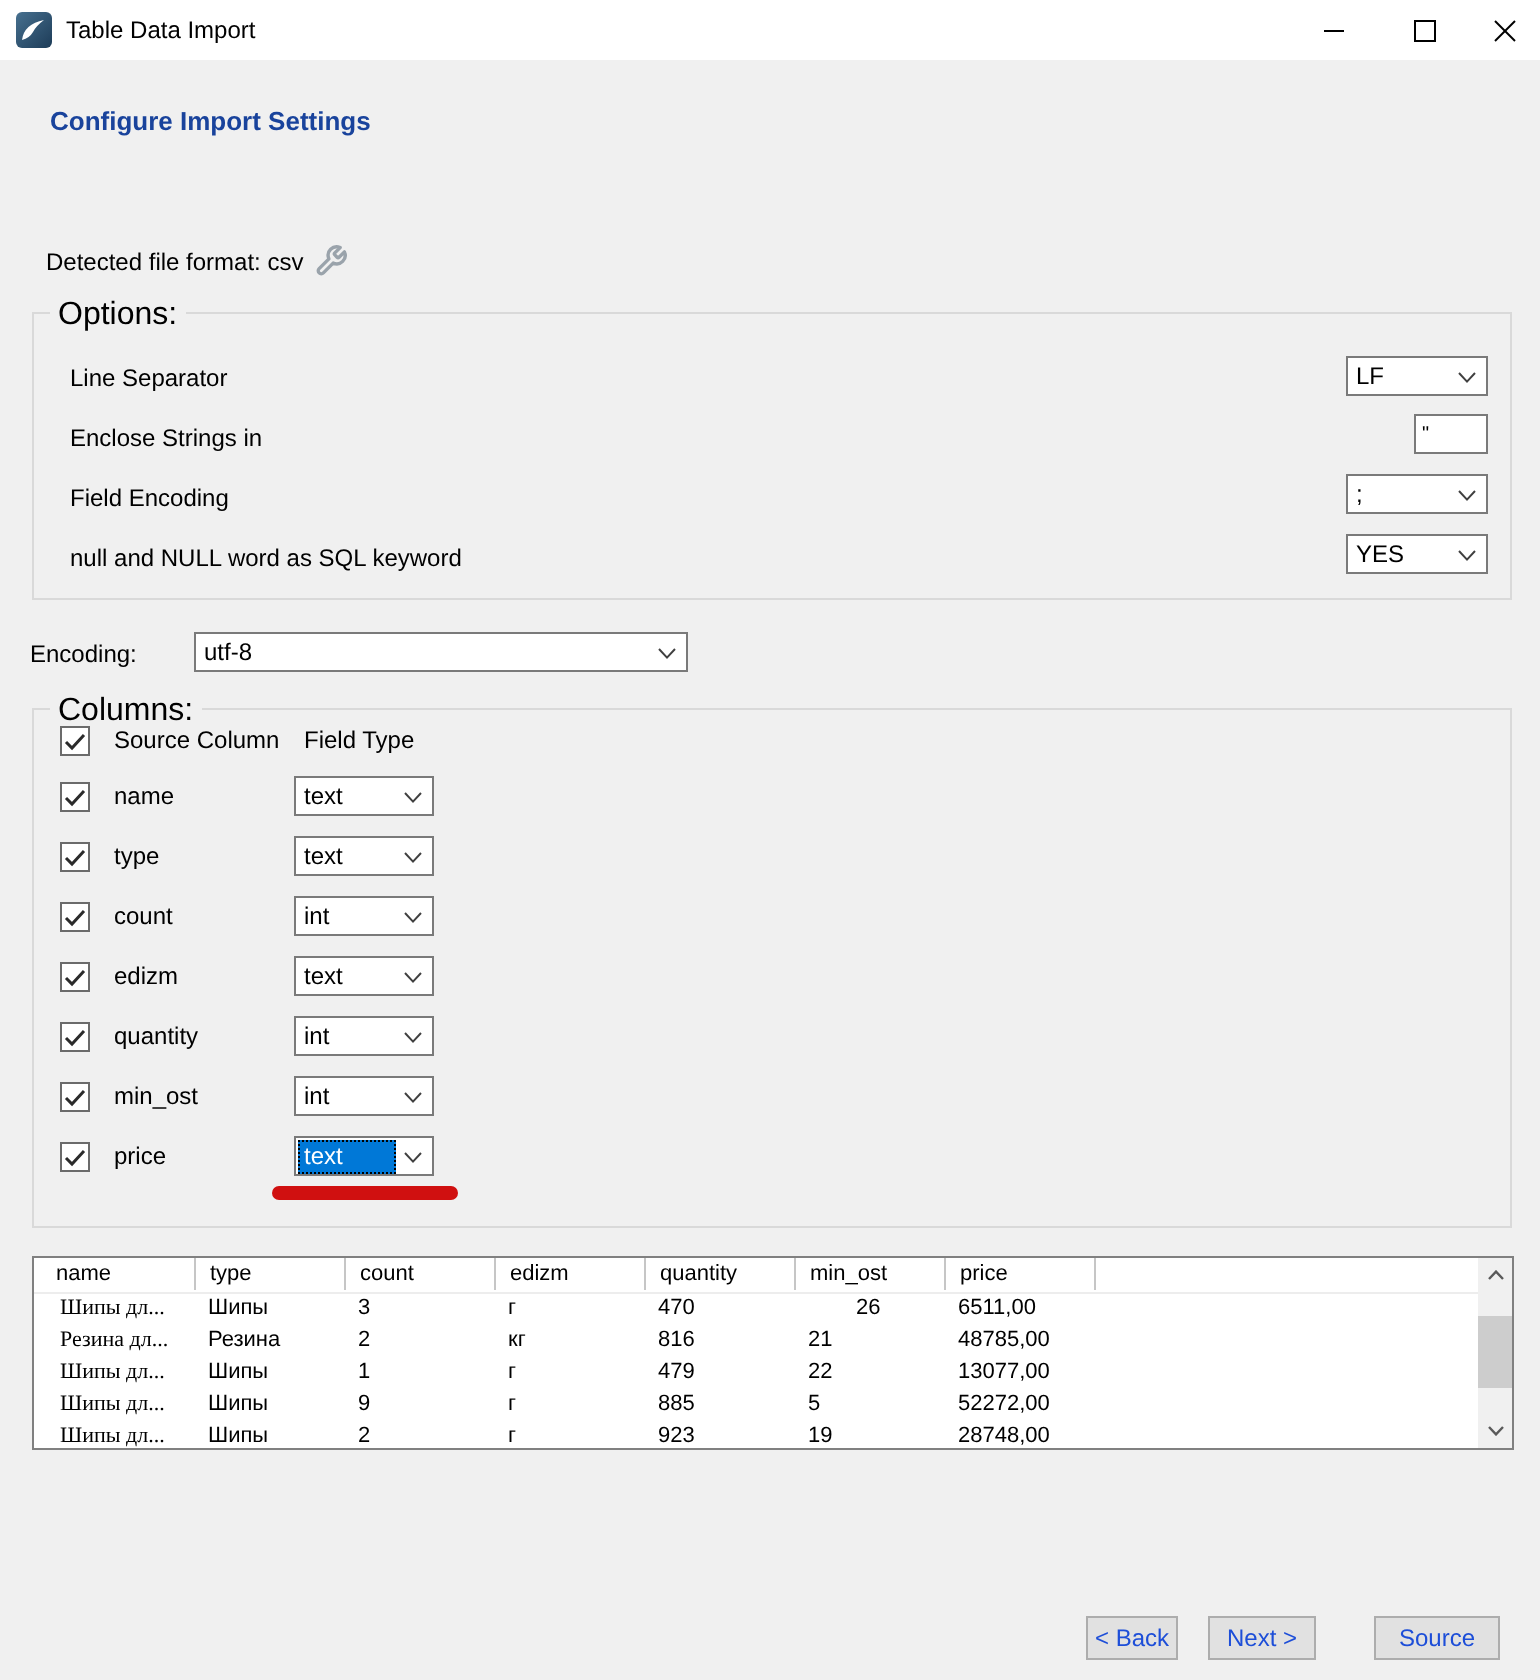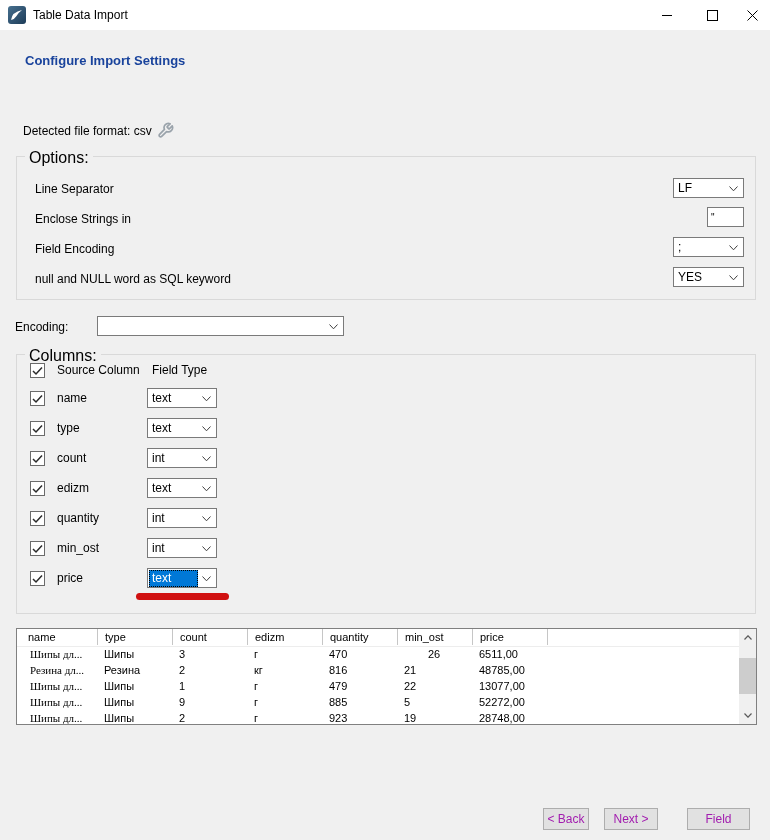--- a/index.html
+++ b/index.html
@@ -49,21 +49,21 @@
   .prow{position:absolute;left:0;width:722px;height:16px;}
   .pcell{position:absolute;top:0;height:16px;line-height:16px;font-size:11px;color:#000;
          padding-left:7px;box-sizing:border-box;overflow:hidden;white-space:nowrap;}
   .pcell.first{padding-left:13px;font-family:Liberation Serif, serif;}
   
   .sbar{position:absolute;right:0;top:0;width:17px;height:95px;background:#f0f0f0;}
   .sbtn{position:absolute;left:0;width:17px;height:17px;display:flex;align-items:center;justify-content:center;}
   .sthumb{position:absolute;left:0;top:29px;width:17px;height:36px;background:#cdcdcd;}
   
   .btn{position:absolute;top:808px;height:22px;background:#e1e1e1;border:1px solid #adadad;
-       font-size:12px;color:#a21caf;display:flex;align-items:center;justify-content:center;box-sizing:border-box;}
+       font-size:12px;color:#1d4ed8;display:flex;align-items:center;justify-content:center;box-sizing:border-box;}
 </style>
 </head>
 <body>
 
 <div class="win">
 
   <div class="titlebar">
     <div class="app-icon">
       <svg width="16" height="14" viewBox="0 0 16 14">
         <path d="M2 12 Q3 4 13 2 Q9 5 7.5 8 Q5.8 11 2 12 Z" fill="#ffffff"></path>
@@ -113,20 +113,21 @@
   <span class="flabel" style="left:35px;top:272px;">null and NULL word as SQL keyword</span>
   <div class="combo" style="left:673px;top:267px;width:71px;">
     <span class="val">YES</span>
     <svg class="chev" width="9" height="6" viewBox="0 0 9 6">
         <polyline points="0.5,0.5 4.5,4.8 8.5,0.5" fill="none" stroke="#404040" stroke-width="1"></polyline>
       </svg>
   </div>
 
   <span class="flabel" style="left:15px;top:320px;">Encoding:</span>
   <div class="combo" style="left:97px;top:316px;width:247px;">
+    <span class="val">utf-8</span>
     <svg class="chev" width="9" height="6" viewBox="0 0 9 6">
         <polyline points="0.5,0.5 4.5,4.8 8.5,0.5" fill="none" stroke="#404040" stroke-width="1"></polyline>
       </svg>
   </div>
 
   <div class="groupbox" style="left:16px;top:354px;width:738px;height:258px;">
     <span class="gb-label">Columns:</span>
   </div>
   <div class="cb" style="left:30px;top:363px;">
     <svg width="13" height="12" viewBox="0 0 13 12">
@@ -297,15 +298,15 @@
       <div class="sbtn" style="bottom:0;top:auto;">
         <svg width="8" height="5" viewBox="0 0 8 5">
             <polyline points="0.5,0.5 4,4.2 7.5,0.5" fill="none" stroke="#5a5a5a" stroke-width="1.2"></polyline>
           </svg>
       </div>
     </div>
   </div>
 
   <div class="btn" style="left:543px;width:46px;">&lt; Back</div>
   <div class="btn" style="left:604px;width:54px;">Next &gt;</div>
-  <div class="btn" style="left:687px;width:63px;">Field</div>
+  <div class="btn" style="left:687px;width:63px;">Source</div>
 
 </div>
 
 </body></html>

